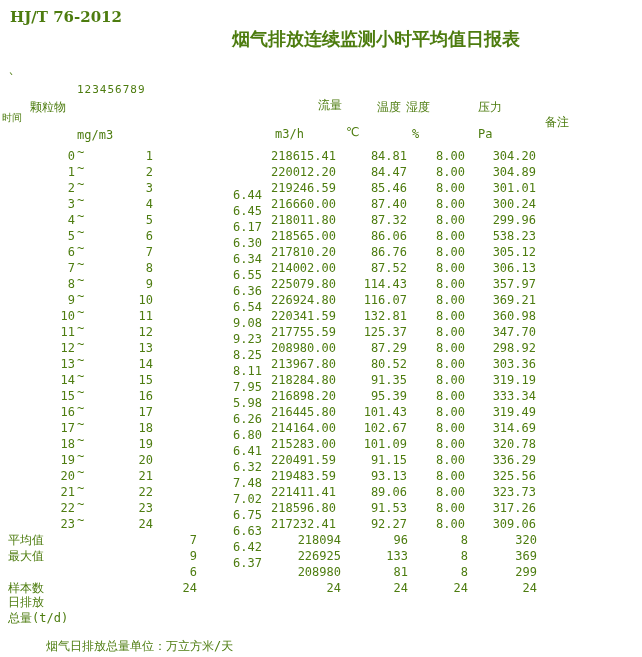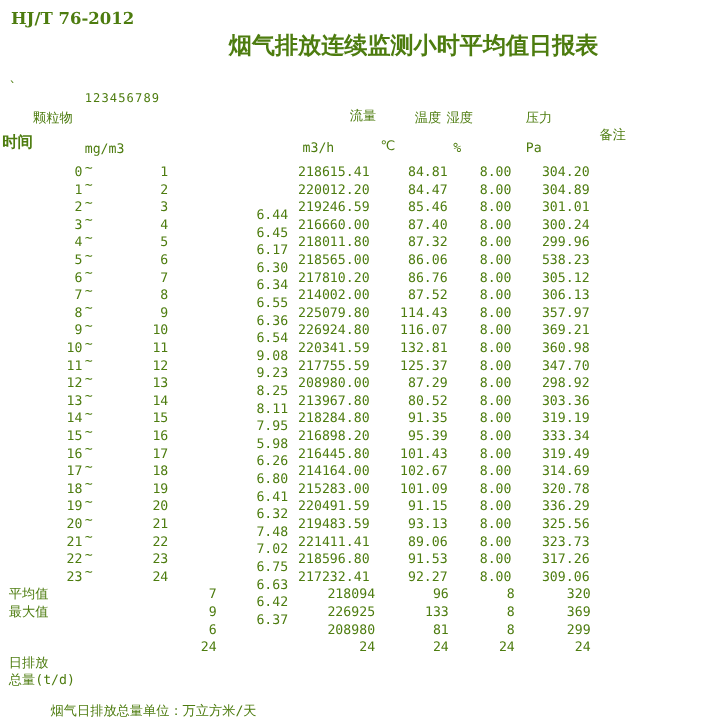--- a/index.html
+++ b/index.html
@@ -4,27 +4,27 @@
 <style>
   html,body{margin:0;padding:0;background:#ffffff;}
   .page{
     position:relative;width:642px;height:657px;background:#ffffff;color:#4d7c0f;
     font-family:"DejaVu Sans Mono","DejaVu Sans","Liberation Sans",sans-serif;
     font-size:12px;overflow:hidden;
   }
   .abs{position:absolute;white-space:nowrap;}
   
   .std{left:10px;top:8px;font-family:"DejaVu Serif","Liberation Serif",serif;font-weight:bold;font-size:15px;}
-  .title{left:110px;right:0;top:27px;text-align:center;font-weight:bold;font-size:21px;}
+  .title{left:110px;right:0;top:27px;text-align:center;font-weight:bold;font-size:18px;}
   .plant{left:10px;top:52px;}
   .mark{left:8px;top:72px;}
   .serial{left:77px;top:83px;font-size:11px;letter-spacing:1px;}
   .date{left:480px;top:80px;}
   .h-dust{left:30px;top:99px;}
-  .h-time{left:2px;top:121px;font-size:14px;font-weight:bold;}
+  .h-time{left:2px;top:111px;font-size:10px;}
   .h-flow{left:318px;top:97px;}
   .h-temp{left:377px;top:99px;}
   .h-hum{left:406px;top:99px;}
   .h-pres{left:478px;top:99px;}
   .h-remark{left:545px;top:114px;}
   .u-dust{left:77px;top:128px;}
   .u-flow{left:275px;top:127px;}
   .u-temp{left:346px;top:125px;}
   .u-hum{left:412px;top:127px;}
   .u-pres{left:478px;top:127px;}
@@ -363,20 +363,21 @@
 
       <div class="row" style="top: 564px;">
         <span class="c s-dust">6</span>
         <span class="c s-flow">208980</span>
         <span class="c s-temp">81</span>
         <span class="c s-hum">8</span>
         <span class="c s-pres">299</span>
       </div>
 
       <div class="row" style="top: 580px;">
+        <span class="c s-label">样本数</span>
         <span class="c s-dust">24</span>
         <span class="c s-flow">24</span>
         <span class="c s-temp">24</span>
         <span class="c s-hum">24</span>
         <span class="c s-pres">24</span>
       </div>
     </div>
 
   <div class="abs xlabel1">日排放</div>
   <div class="abs xlabel2">总量(t/d)</div>

